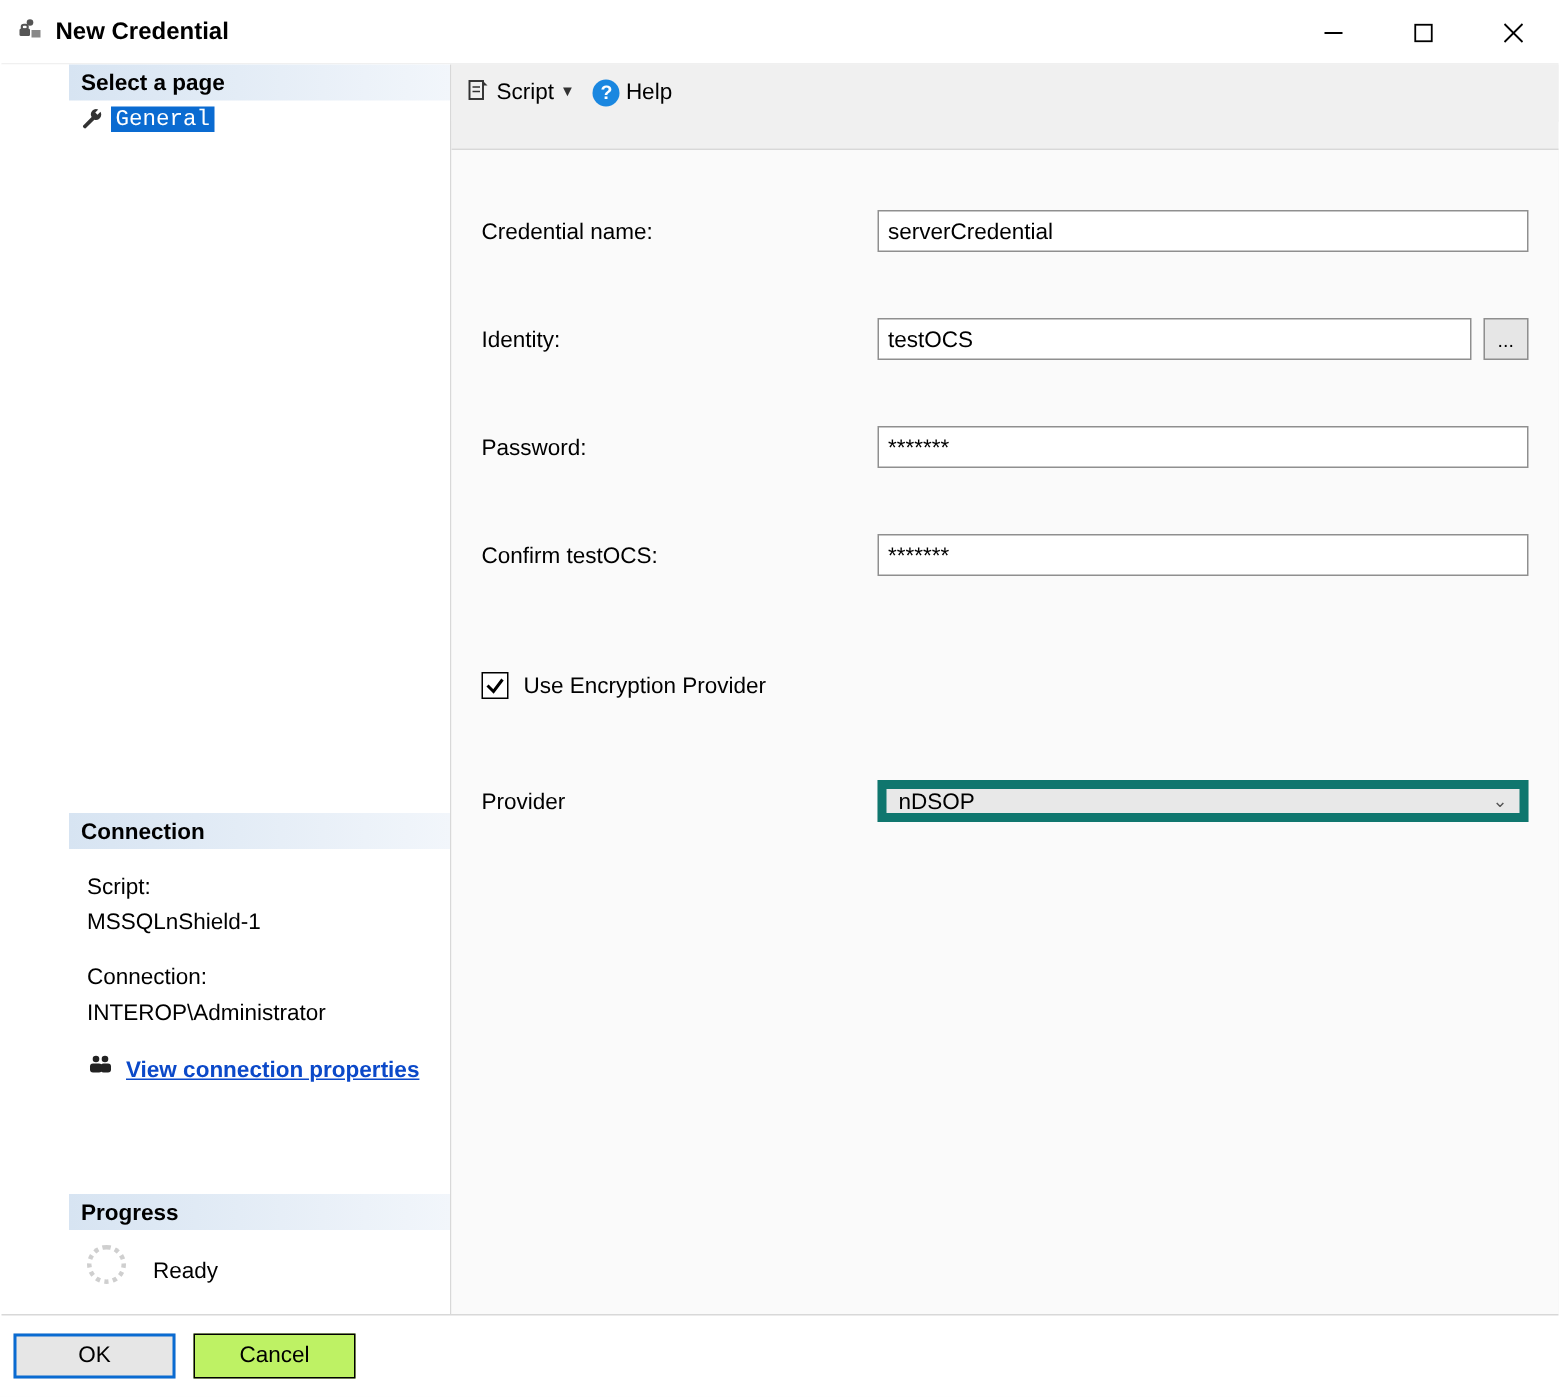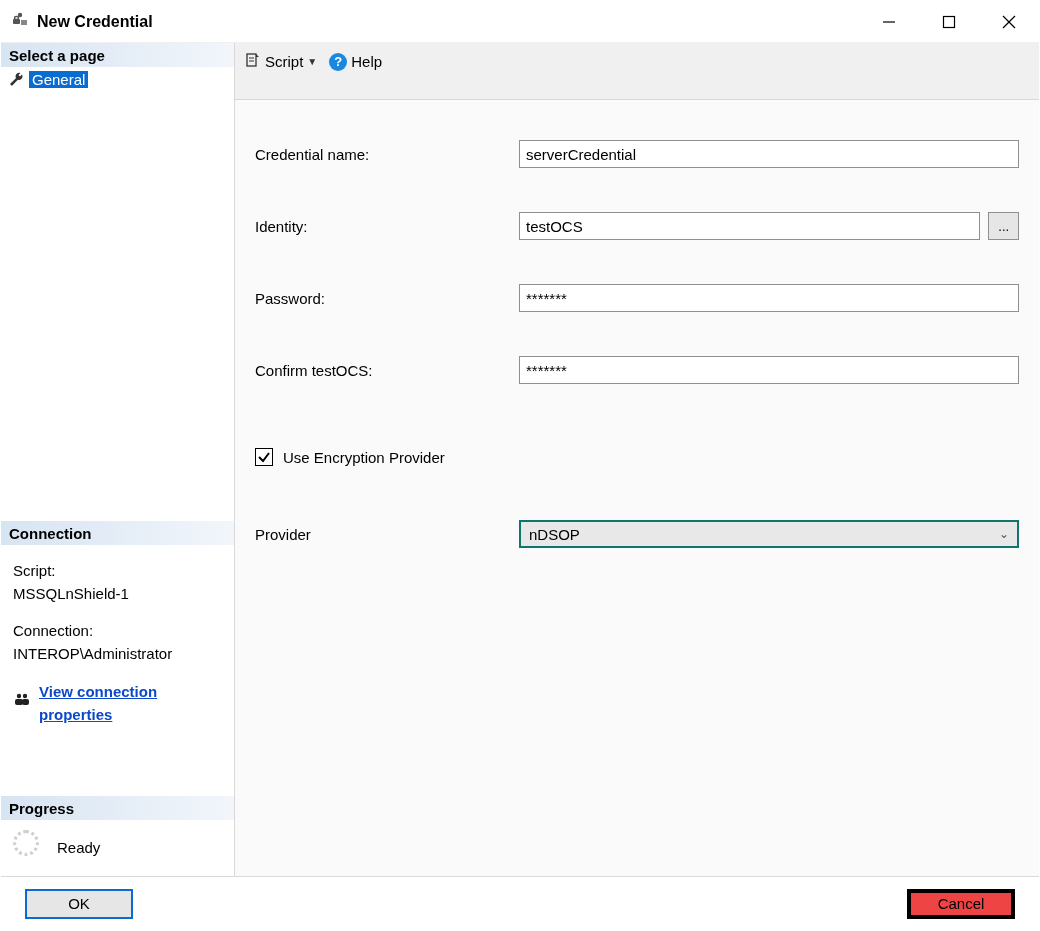--- a/index.html
+++ b/index.html
@@ -30,35 +30,36 @@
     display: flex; align-items: center; justify-content: center;
     font-size: 16px; color: #000;
   }
   .winbtn svg { display: block; }
 
   
   .body { flex: 1; display: flex; min-height: 0; }
 
   
   .sidebar {
-    width: 234px; flex: none;
+    width: 300px; flex: none;
     display: flex; flex-direction: column;
     background: #fff;
     border-right: 1px solid #d8d8d8;
+    padding-left: 45px;
   }
   .section-header {
     background: linear-gradient(to right, #d7e4f2, #f2f6fb);
     font-weight: 600;
     padding: 4px 8px 3px 8px;
     font-size: 15px;
   }
   .page-list { padding: 4px 8px; }
   .page-item { display: flex; align-items: center; gap: 4px; }
   .page-item .sel {
-    background: #0a6bd1; color: #fff; padding: 0 3px;
+    background: #0a6bd1; color: #fff; padding: 0 3px; font-family: Liberation Mono, monospace;
   }
   .wrench-icon { width: 16px; height: 16px; }
 
   .sidebar-fill { flex: 1; }
 
   .conn-body { padding: 8px 12px 10px 12px; font-size: 15px; line-height: 1.55; }
   .conn-body .label { margin-top: 6px; }
   .conn-link-row { display: flex; align-items: center; gap: 8px; margin-top: 14px; font-weight: bold; }
   .conn-link { color: #0b49c9; text-decoration: underline; cursor: pointer; }
 
@@ -107,37 +108,37 @@
     border: 1px solid #8f8f8f; background: #e6e6e6;
     font-size: 13px; display: inline-flex; align-items: center; justify-content: center;
   }
   .cb-row { grid-column: 1 / span 2; display: flex; align-items: center; gap: 10px; margin-top: 20px; }
   .cb-box {
     width: 18px; height: 18px; border: 1px solid #000; display:inline-flex; align-items:center; justify-content:center;
     background:#fff;
   }
   .cb-box svg { width: 14px; height: 14px; }
   .combo {
-    border: 2px solid #0f766e; background: #e8e8e8;
+    border: 6px solid #0f766e; background: #e8e8e8;
     height: 28px; display: flex; align-items: center; justify-content: space-between;
     padding: 0 8px; font-size: 15px;
   }
   .combo .caret { font-size: 12px; color: #555; }
 
   
   .footer {
     height: 54px; flex: none;
     border-top: 1px solid #d8d8d8;
-    display: flex; align-items: center; justify-content: space-between;
-    gap: 12px; padding: 0 24px;
+    display: flex; align-items: center; justify-content: flex-start;
+    gap: 12px; padding: 0 8px;
     background: #fff;
   }
   .dlg-btn {
     width: 108px; height: 30px;
-    border: 4px solid #000000; background: #ef4444;
+    border: 1px solid #000000; background: #bef264;
     font-size: 15px; display: inline-flex; align-items: center; justify-content: center;
   }
   .dlg-btn.primary { border: 2px solid #0a6bd1; background: #e6e6e6; }
 
 </style>
 </head>
 <body>
 
 <div class="window">
 

